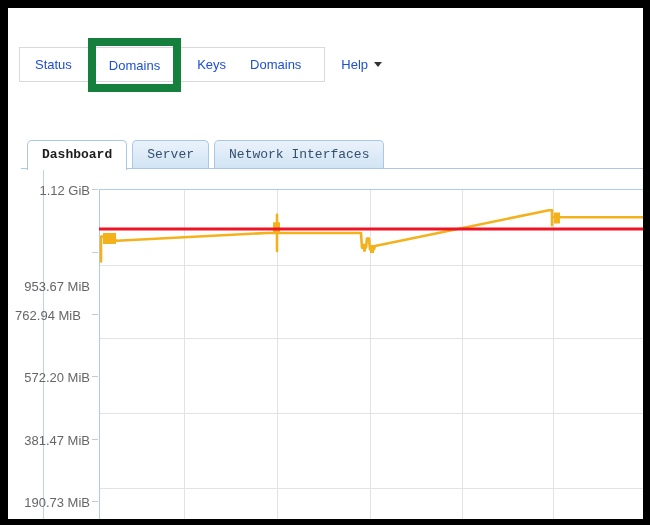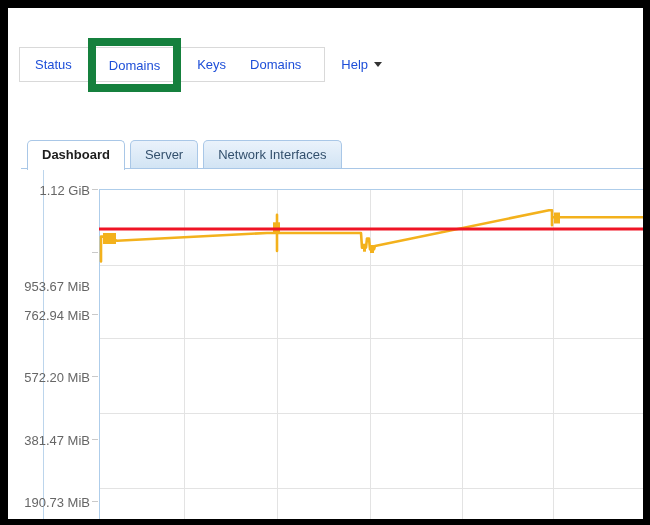--- a/index.html
+++ b/index.html
@@ -17,21 +17,21 @@
           padding-left:15px;gap:24px;overflow:visible;}
   .nav-item{font-size:13px;color:#1d4ed8;white-space:nowrap;cursor:pointer;}
   #domains-box{border:8px solid #15803d;padding:10px 13px;margin:-12px -8px;background:transparent;}
   #help-wrap{display:flex;align-items:center;gap:6px;margin-left:16px;}
   .caret{width:0;height:0;border-left:4px solid transparent;border-right:4px solid transparent;
          border-top:5px solid #333;display:inline-block;}
 
   
   #tabline{position:absolute;left:21px;top:168px;width:622px;height:1px;background:#a9c7e7;z-index:1;}
   #panel-left-border{position:absolute;left:43px;top:168px;width:1px;height:351px;background:#bcd5ec;}
-  #tabs{position:absolute;left:27px;top:140px;display:flex;gap:5px;z-index:2;}
+  #tabs{position:absolute;left:27px;top:140px;display:flex;gap:5px;z-index:2;font-family:Liberation Mono, monospace;}
   .tab{height:27px;line-height:27px;padding:0 14px;font-size:13px;color:#33506d;
        background:linear-gradient(#eaf2fb,#d2e4f4);border:1px solid #a9c7e7;border-bottom:none;
        border-radius:5px 5px 0 0;cursor:pointer;white-space:nowrap;}
   .tab.active{background:#fff;font-weight:bold;color:#1d1d1d;height:29px;z-index:3;position:relative;}
 
   
   #chart{position:absolute;left:0;top:0;width:650px;height:525px;}
   .ylabel{position:absolute;left:6px;width:84px;text-align:right;font-size:13px;color:#666;}
   .ytick{position:absolute;left:92px;width:6px;height:1px;background:#c9c9c9;}
   #plot-svg{position:absolute;left:99px;top:189px;}
@@ -84,21 +84,21 @@
       <line x1="174" y1="38.8" x2="181" y2="38.8" stroke="#f3b11c" stroke-width="11"></line>
       <line x1="264" y1="58.7" x2="267" y2="58.7" stroke="#f3b11c" stroke-width="8"></line>
       <line x1="271" y1="60.0" x2="275" y2="60.0" stroke="#f3b11c" stroke-width="8"></line>
       <line x1="455" y1="29.0" x2="461" y2="29.0" stroke="#f3b11c" stroke-width="11"></line>
       <line x1="0" y1="40.1" x2="544" y2="40.1" stroke="#ef1425" stroke-width="3"></line>
     </svg>
 <div class="ylabel" style="top: 183px;">1.12 GiB</div>
     <div class="ytick" style="top: 189px;"></div>
     <div class="ylabel" style="top: 246.009px; margin-top: 33px;">953.67 MiB</div>
     <div class="ytick" style="top: 252.009px;"></div>
-    <div class="ylabel" style="top: 308.209px;">762.94 MiB</div>
+    <div class="ylabel" style="top: 308.209px; text-align: center;">762.94 MiB</div>
     <div class="ytick" style="top: 314.209px;"></div>
     <div class="ylabel" style="top: 370.412px;">572.20 MiB</div>
     <div class="ytick" style="top: 376.412px;"></div>
     <div class="ylabel" style="top: 432.612px;">381.47 MiB</div>
     <div class="ytick" style="top: 438.612px;"></div>
     <div class="ylabel" style="top: 494.815px;">190.73 MiB</div>
     <div class="ytick" style="top: 500.815px;"></div>
   </div>
 
 </body></html>

